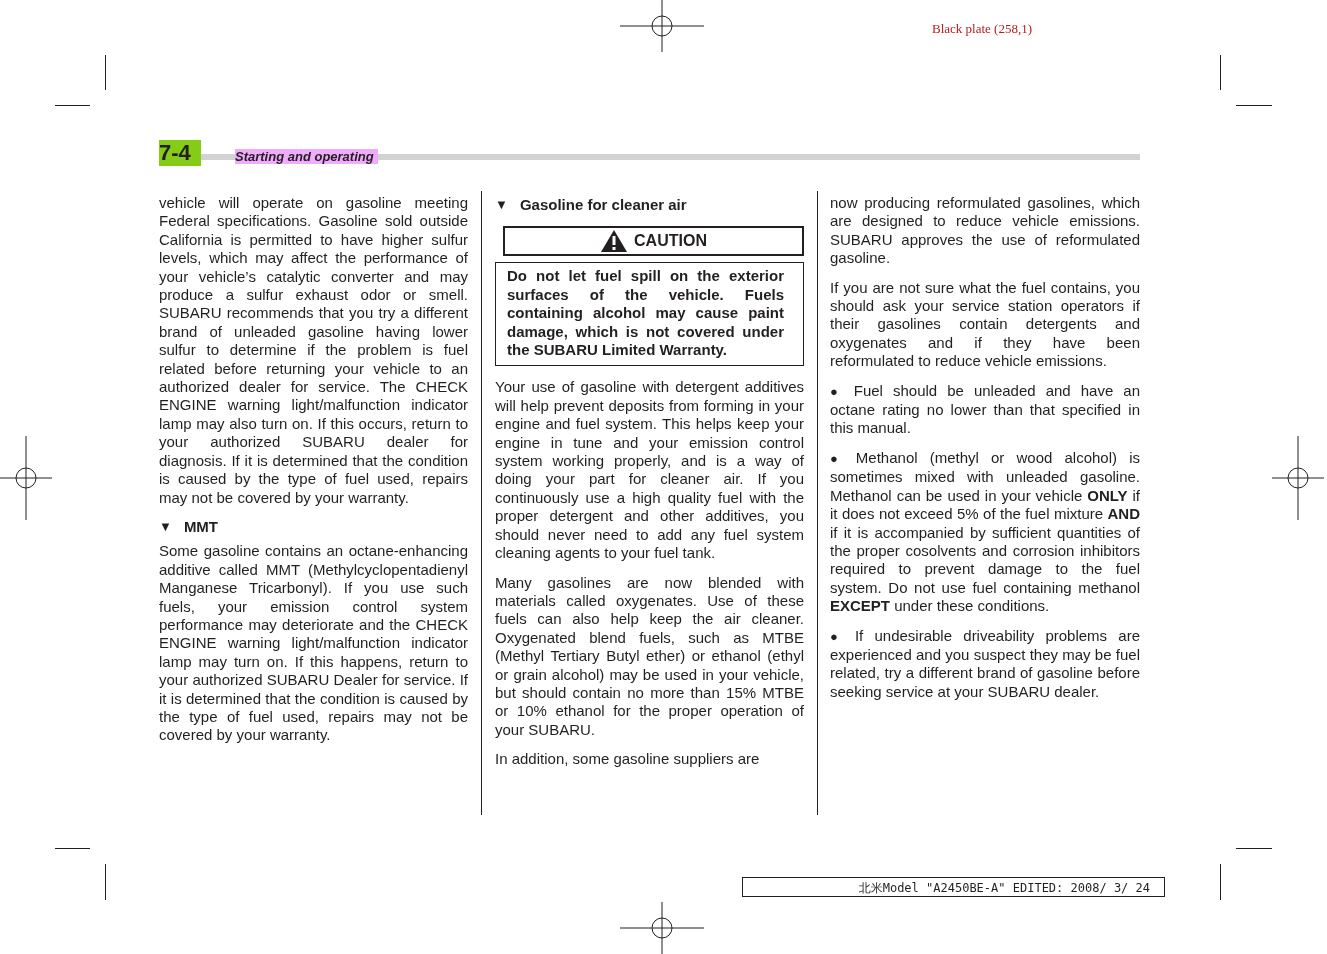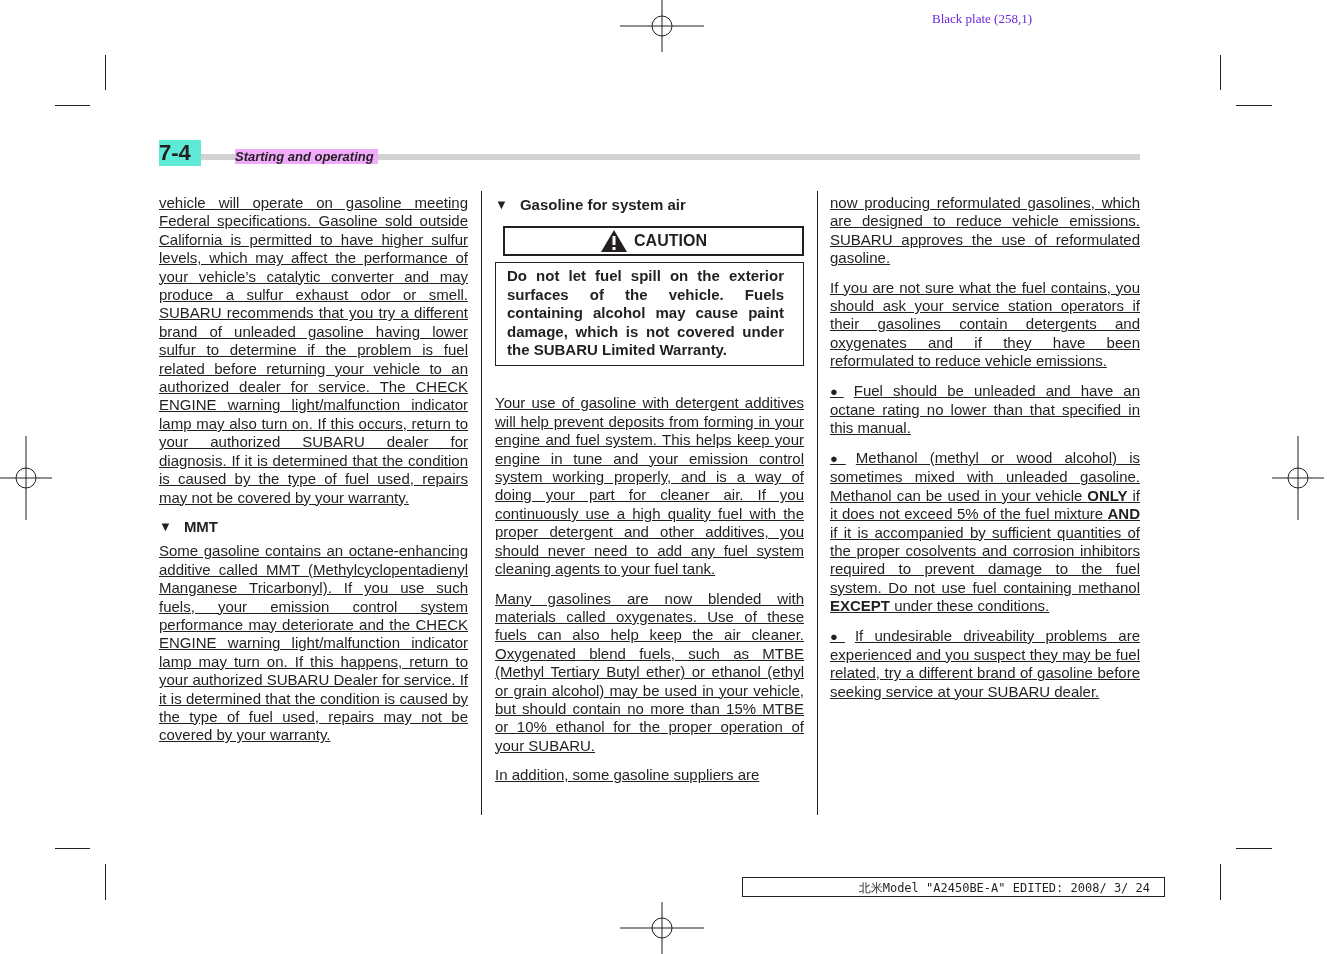--- a/index.html
+++ b/index.html
@@ -3,43 +3,43 @@
 <meta charset="utf-8">
 <style>
   html, body { margin: 0; padding: 0; }
   body {
     width: 1327px; height: 954px; position: relative; background: #ffffff;
     font-family: "Liberation Sans", sans-serif; color: #231f20; overflow: hidden;
   }
   .crop { position: absolute; background: #231f20; }
   .reg { position: absolute; width: 84px; height: 84px; }
   .plate {
-    position: absolute; left: 932px; top: 11px; font-family: "Liberation Serif", serif;
-    font-size: 13px; color: #6d28d9;
+    position: absolute; left: 932px; top: 21px; font-family: "Liberation Serif", serif;
+    font-size: 13px; color: #b91c1c;
   }
   .header { position: absolute; left: 159px; top: 140px; width: 981px; height: 30px; }
   .header .bar { position: absolute; left: 40px; right: 0; top: 14px; height: 6px; background: #d1d2d4; }
-  .header .num { position: absolute; left: 0; top: 0; font-size: 22px; font-weight: bold; background: #5eead4; padding-right: 10px; }
+  .header .num { position: absolute; left: 0; top: 0; font-size: 22px; font-weight: bold; background: #84cc16; padding-right: 10px; }
   .header .title { position: absolute; left: 76px; top: 9px; font-size: 13px; font-weight: bold; font-style: italic; background:#f0abfc; padding-right: 4px;}
   .col { position: absolute; top: 194px; font-size: 15px; line-height: 18.4px; text-align: justify; }
-  .col p { margin: 0 0 11px 0; text-decoration: underline; }
+  .col p { margin: 0 0 11px 0; }
   .col1 { left: 159px; width: 309px; }
   .col2 { left: 495px; width: 309px; }
   .col3 { left: 830px; width: 310px; }
   .vline { position: absolute; width: 1px; background: #231f20; top: 191px; height: 624px; }
   .heading { font-weight: bold; font-size: 15px; margin: 2px 0 6px 0; display: flex; align-items: center; }
   .heading .tri { font-size: 13px; margin-right: 12px; }
   .caution-head {
     border: 2px solid #231f20; height: 26px; display: flex; align-items: center; justify-content: center;
     font-weight: bold; font-size: 16px; margin: 12px 0 6px 8px;
   }
   .caution-head svg { margin-right: 6px; }
   .caution-body {
     border: 1px solid #231f20; padding: 4px 19px 6px 11px; font-weight: bold; font-size: 15px; line-height: 18.4px;
-    margin-bottom: 28px;
+    margin-bottom: 12px;
   }
   .bullet { margin: 0 0 3px 0; }
   .bullet .dot { margin-right: 10px; font-size: 13px; }
   .footer-box {
     position: absolute; left: 742px; top: 877px; width: 423px; height: 20px; border: 1px solid #231f20;
     font-family: "DejaVu Sans Mono", monospace; font-size: 12px; line-height: 20px; text-align: right;
     padding-right: 0; box-sizing: border-box;
   }
   .footer-box span { padding-right: 14px; }
 </style>
@@ -92,21 +92,21 @@
   <div class="heading">
     <span class="tri">▼</span>
     <span>MMT</span>
   </div>
   <p>Some gasoline contains an octane-enhancing additive called MMT (Methylcyclopentadienyl Manganese Tricarbonyl). If you use such fuels, your emission control system performance may deteriorate and the CHECK ENGINE warning light/malfunction indicator lamp may turn on. If this happens, return to your authorized SUBARU Dealer for service. If it is determined that the condition is caused by the type of fuel used, repairs may not be covered by your warranty.</p>
 </div>
 
 <div class="col col2">
   <div class="heading">
     <span class="tri">▼</span>
-    <span>Gasoline for system air</span>
+    <span>Gasoline for cleaner air</span>
   </div>
   <div class="caution-head">
     <svg width="28" height="24" viewBox="0 0 28 24">
       <polygon points="14,1 27,23 1,23" fill="#231f20"></polygon>
       <rect x="12.5" y="7" width="3" height="9" fill="#fff"></rect>
       <rect x="12.5" y="18" width="3" height="3" fill="#fff"></rect>
     </svg>
     <span>CAUTION</span>
   </div>
   <div class="caution-body">Do not let fuel spill on the exterior surfaces of the vehicle. Fuels containing alcohol may cause paint damage, which is not covered under the SUBARU Limited Warranty.</div>

